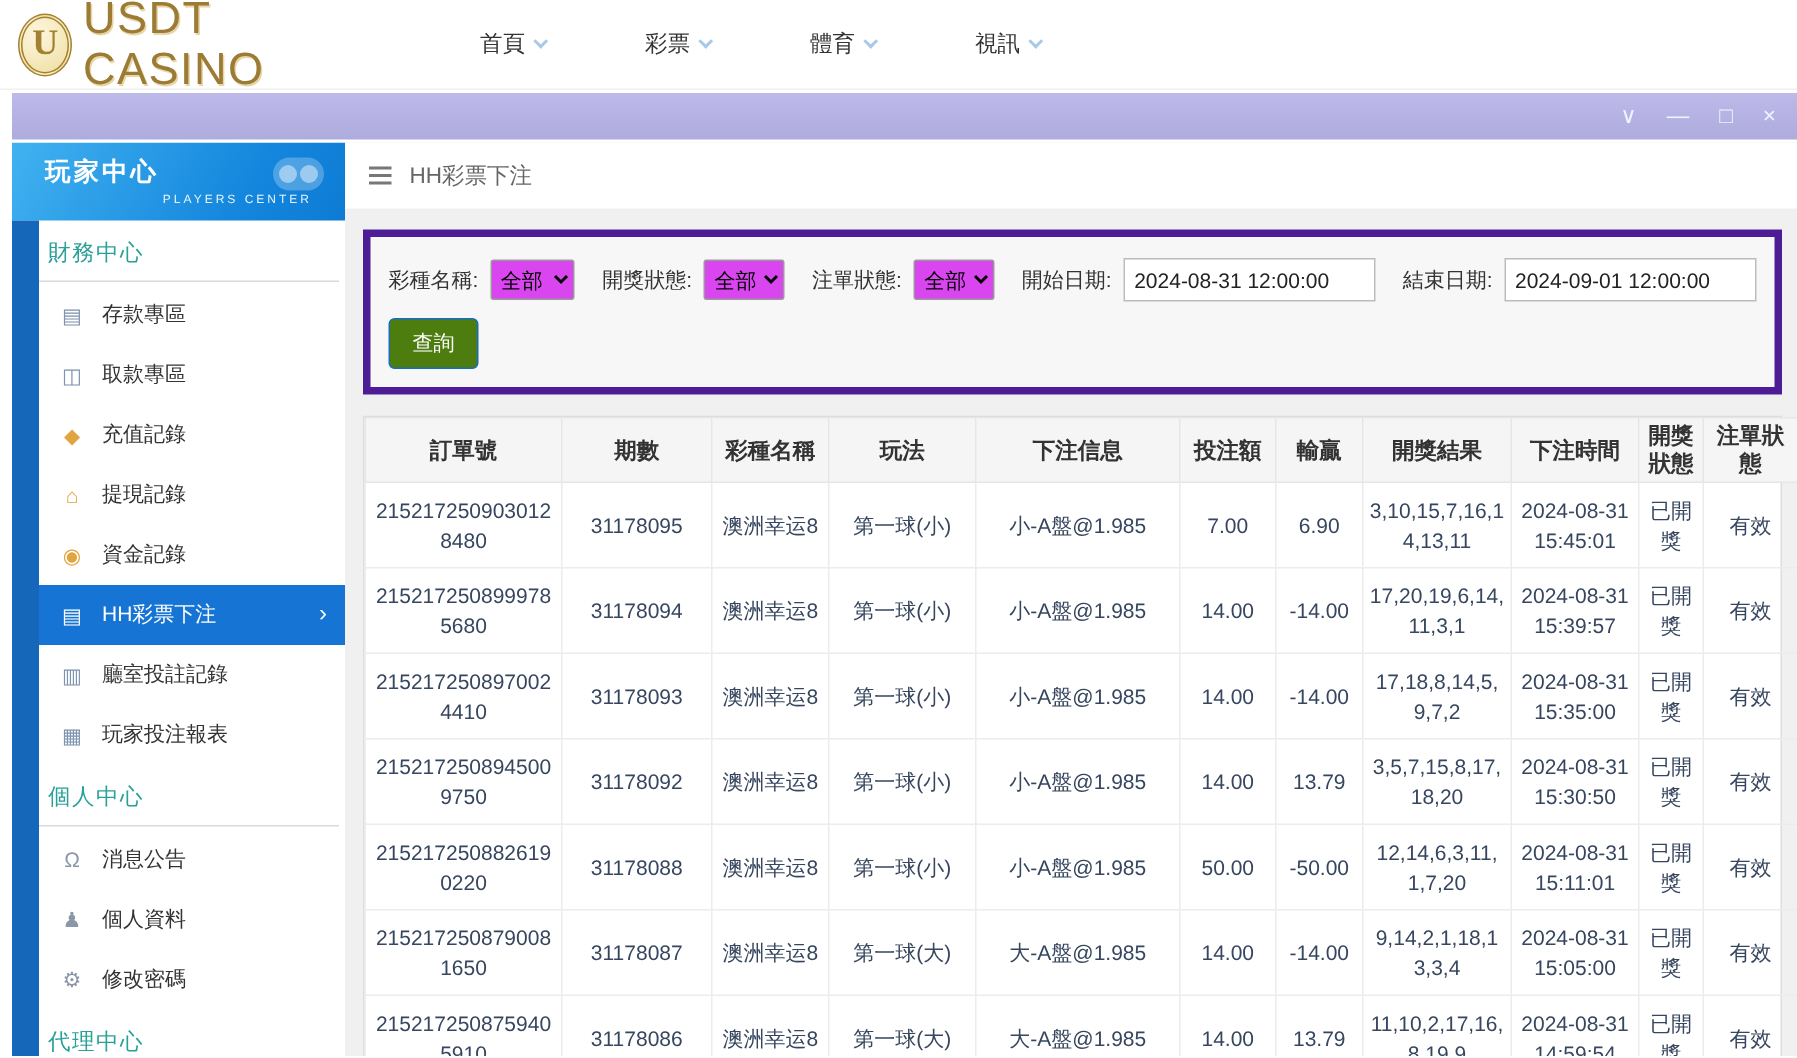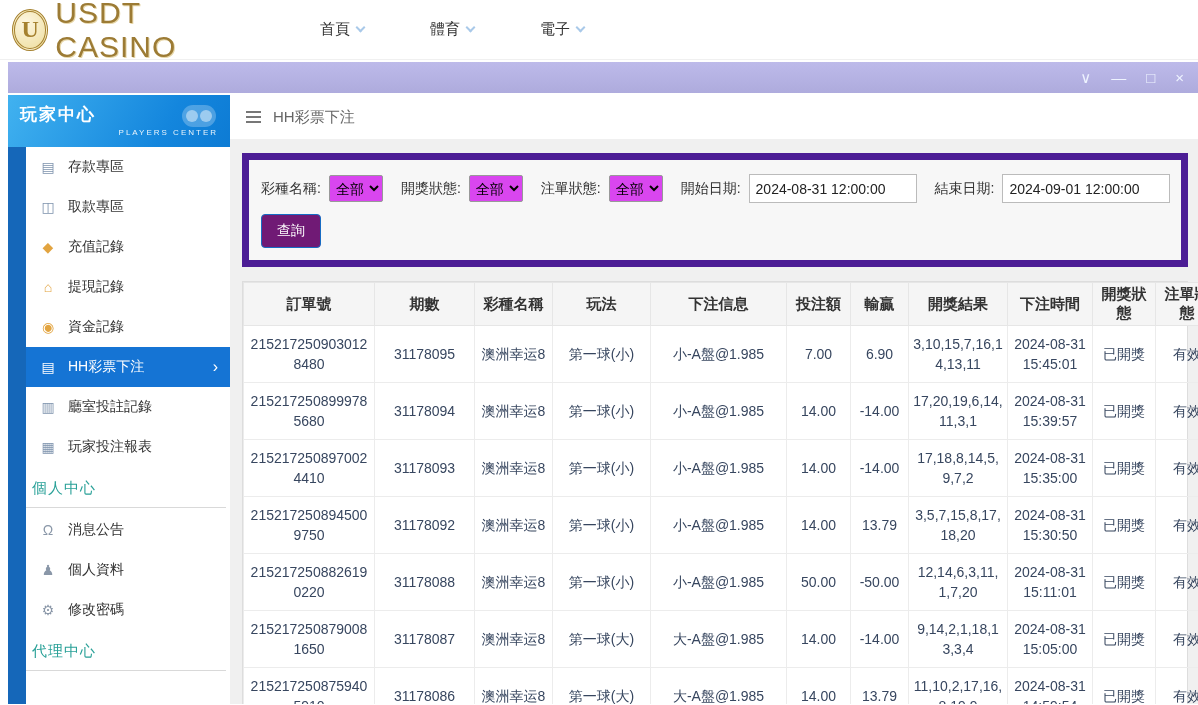--- a/index.html
+++ b/index.html
@@ -23,21 +23,21 @@
   .window { margin-left:8px; margin-top:2px; height:642px; display:flex; flex-direction:column; }
   .titlebar { height:31px; background:linear-gradient(#bdbaea,#aeabdd); display:flex; align-items:center;
               justify-content:flex-end; padding-right:14px; gap:20px; flex:0 0 auto; }
   .win-ctrl { color:#eef3ff; font-size:15px; line-height:1; cursor:pointer; }
 
   .win-body { flex:1; display:flex; min-height:0; margin-top:2px; }
 
   
   .sidebar { width:222px; background:#fff; position:relative; flex:0 0 auto; overflow:hidden; }
   .side-header { height:52px; background:linear-gradient(120deg,#41b2f0 0%,#1486dd 70%,#0d7bd4 100%);
-                 color:#fff; padding:8px 12px 6px; position:relative; overflow:hidden; }
+                 color:#fff; padding:8px 22px 6px; position:relative; overflow:hidden; }
   .side-title { font-size:17px; font-weight:bold; letter-spacing:2px; }
   .side-sub { font-size:8px; letter-spacing:2px; opacity:.9; margin-top:2px;text-align:right; }
   .gamepad { position:absolute; right:14px; top:10px; width:34px; height:22px; border-radius:11px;
              background:rgba(255,255,255,.25); }
   .gamepad::before, .gamepad::after { content:""; position:absolute; top:5px; width:12px; height:12px;
              border-radius:50%; background:rgba(255,255,255,.45); }
   .gamepad::before { left:4px; } .gamepad::after { right:4px; }
   .side-rail { position:absolute; left:0; top:52px; bottom:0; width:18px; background:#1567b9; }
   .side-menu { margin-left:18px; }
   .section-label { font-size:15px; color:#2aa198; padding:12px 0 9px 6px; border-bottom:1px solid #d9d9d9;
@@ -49,59 +49,63 @@
   .mi-arrow { margin-left:auto; margin-right:12px; font-size:16px; color:#fff; }
 
   
   .main { flex:1; background:#f0f0f0; display:flex; flex-direction:column; min-width:0; overflow:hidden; }
   .crumb-bar { height:44px; background:#fff; display:flex; align-items:center; padding-left:16px; gap:12px;
                color:#666; font-size:15px; flex:0 0 auto; }
   .burger { width:15px; height:2px; background:#777; box-shadow:0 5px 0 #777, 0 10px 0 #777;
             margin-top:-10px; cursor:pointer; }
   .content { padding:14px 10px 0 12px; flex:1; min-height:0; }
 
-  .filter-card { background:#f7f7f7; border:7px solid #4c1d95; padding:14px 12px 12px; }
+  .filter-card { background:#f7f7f7; border:5px solid #4c1d95; padding:14px 12px 12px; }
   .filter-row { display:flex; align-items:center; gap:8px; font-size:14px; flex-wrap:nowrap; }
   .filter-row label { white-space:nowrap; }
   .filter-row select { height:27px; font-size:14px; border:1px solid #999; background:#d946ef; border-radius:2px; padding:0 2px; }
   .sel-wide { width:122px; } .sel-mid { width:62px; } .sel-small { width:56px; }
   .date-input { width:168px; height:29px; border:1px solid #bbb; font-size:14px; padding:0 6px; color:#222; background:#fff; }
   .gap-lg { margin-left:10px; }
   .btn-row { margin-top:11px; }
-  .search-btn { background:#701a75; color:#fff; border:1px solid #176cc4; border-radius:4px;
+  .search-btn { background:#4d7c0f; color:#fff; border:1px solid #176cc4; border-radius:4px;
                 padding:7px 15px; font-size:14px; cursor:pointer; }
 
   .table-card { margin-top:14px; background:#fff; border:1px solid #ddd; }
   table.bet { width:100%; border-collapse:collapse; table-layout:fixed; font-size:14px; color:#37465f; }
   table.bet th { background:#f5f5f5; font-weight:bold; font-size:15px; color:#333; border:1px solid #e6e6e6;
                  height:37px; padding:2px; }
   table.bet td { border:1px solid #ececec; text-align:center; padding:6px 3px; height:57px;
                  word-break:break-all; line-height:1.45; }
   .c0{width:131px}.c1{width:100px}.c2{width:78px}.c3{width:98px}.c4{width:136px}.c5{width:64px}
-  .c6{width:58px}.c7{width:99px}.c8{width:85px}.c9{width:63px}.c10{width:63px}
+  .c6{width:58px}.c7{width:99px}.c8{width:85px}.c9{width:43px}.c10{width:63px}
 </style>
 </head>
 <body>
 
 <div class="topnav">
   <div class="logo">
     <div class="logo-circle">U</div>
     <div class="logo-text">USDT CASINO</div>
   </div>
   <div class="nav-items">
       <div class="nav-item">
         <span>首頁</span>
         <span class="chev"></span>
       </div>
       <div class="nav-item">
+        <span>彩票</span>
+        <span class="chev"></span>
+      </div>
+      <div class="nav-item">
         <span>體育</span>
         <span class="chev"></span>
       </div>
       <div class="nav-item">
-        <span>電子</span>
+        <span>視訊</span>
         <span class="chev"></span>
       </div>
     </div>
 </div>
 
 <div class="window">
   <div class="titlebar">
       <span class="win-ctrl">∨</span>
       <span class="win-ctrl">—</span>
       <span class="win-ctrl">□</span>
@@ -111,20 +115,21 @@
   <div class="win-body">
 
     <div class="sidebar">
       <div class="side-header">
         <div class="side-title">玩家中心</div>
         <div class="side-sub">PLAYERS  CENTER</div>
         <div class="gamepad"></div>
       </div>
       <div class="side-rail"></div>
       <div class="side-menu">
+          <div class="section-label">財務中心</div>
           <div class="menu-item">
             <span class="mi-icon" style="color: rgb(126, 147, 173);">▤</span>
             <span>存款專區</span>
           </div>
           <div class="menu-item">
             <span class="mi-icon" style="color: rgb(126, 147, 173);">◫</span>
             <span>取款專區</span>
           </div>
           <div class="menu-item">
             <span class="mi-icon" style="color: rgb(226, 164, 64);">◆</span>

